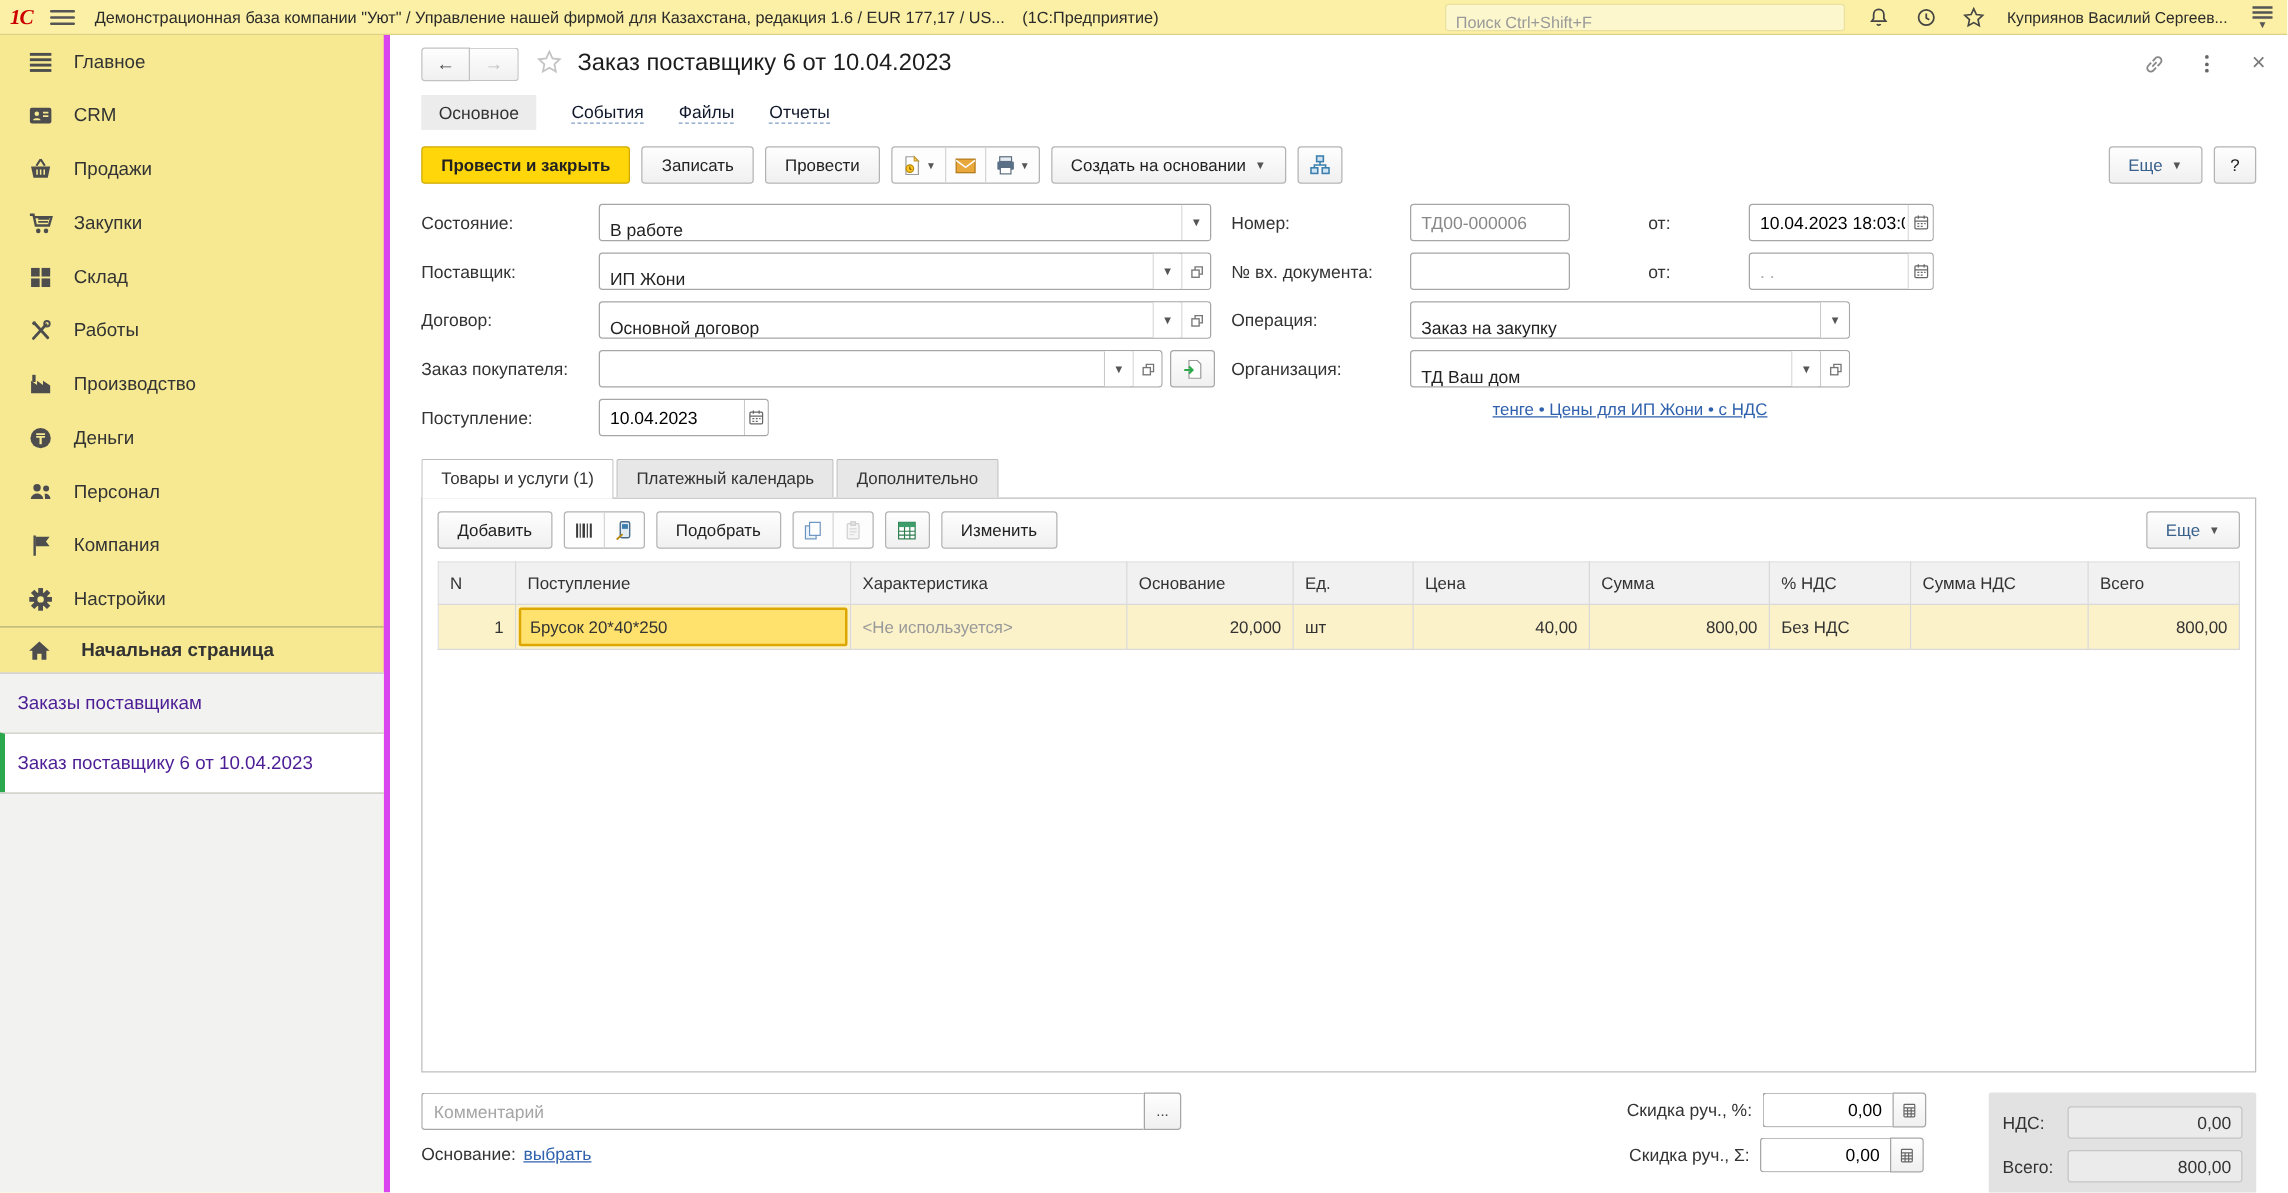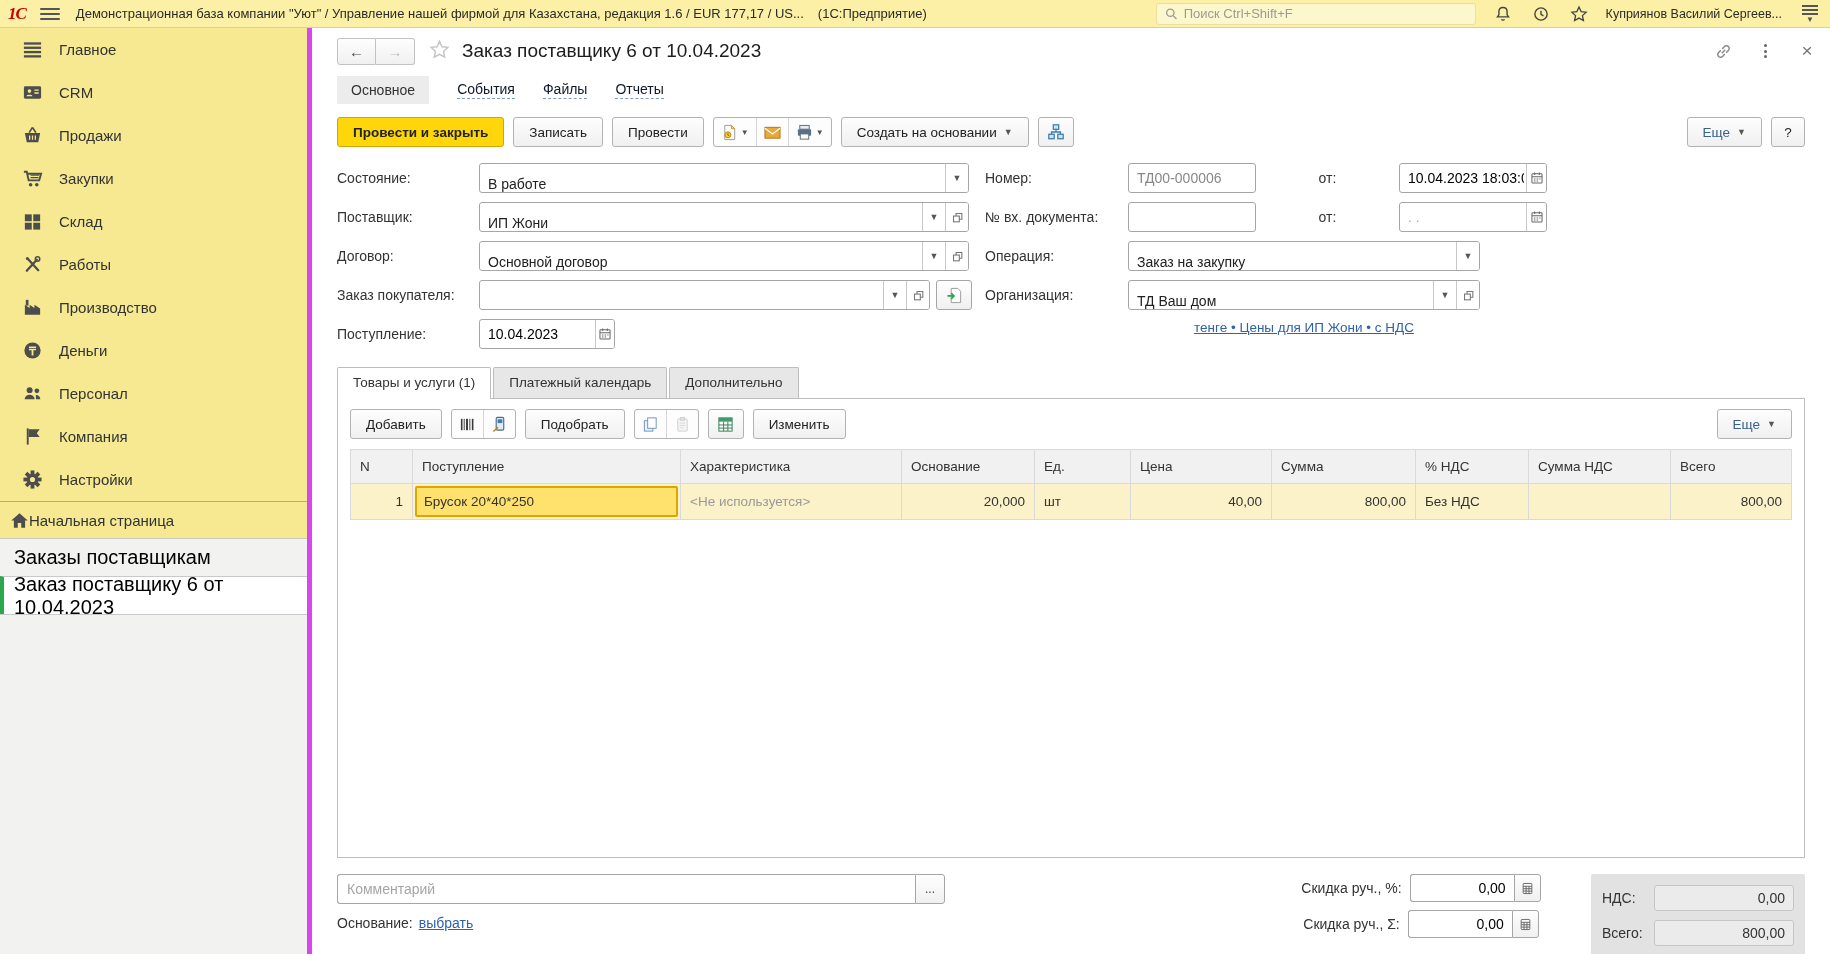--- a/index.html
+++ b/index.html
@@ -8,39 +8,39 @@
   .app { width:1830px; height:954px; display:flex; flex-direction:column; }
 
   
   .topbar { height:28px; background:#fbf0a5; border-bottom:1px solid #ded188; display:flex; align-items:center; padding:0 12px 0 8px; flex:0 0 auto; }
   .logo-1c { color:#cc0000; font-family:"Liberation Serif", serif; font-weight:bold; font-style:italic; font-size:17px; margin-right:14px; letter-spacing:-1px; }
   .burger { width:20px; display:flex; flex-direction:column; gap:3px; margin-right:16px; cursor:pointer; }
   .burger i { display:block; height:2px; background:#555; border-radius:1px; }
   .app-title { font-size:13px; color:#2b2b2b; white-space:nowrap; }
   .app-name { font-size:13px; color:#2b2b2b; margin-left:14px; white-space:nowrap; }
   .topbar-right { margin-left:auto; display:flex; align-items:center; gap:16px; }
-  .search-box { width:320px; height:22px; background:#fdf7cd; border:1px solid #ece0a0; border-radius:3px; display:flex; align-items:center; padding:0 8px; gap:6px; }
+  .search-box { width:320px; height:22px; background:#fdf7cd; border:1px solid #ece0a0; border-radius:3px; display:flex; align-items:center; padding:0 8px; gap:6px;flex-direction:column; }
   .search-box input { border:none; outline:none; background:transparent; font-size:13px; color:#333; width:100%; font-family:"Liberation Sans", sans-serif; }
   .search-box input::placeholder { color:#9a9a9a; }
   .tb-ic { width:22px; height:22px; display:flex; align-items:center; justify-content:center; cursor:pointer; }
   .user-name { font-size:12.5px; color:#2b2b2b; white-space:nowrap; cursor:pointer; }
   .user-burger { display:flex; flex-direction:column; align-items:center; gap:2px; cursor:pointer; margin-left:4px; }
   .user-burger i { display:block; width:16px; height:2px; background:#555; }
   .user-burger .caret { font-size:8px; color:#555; line-height:5px; }
 
   
   .layout { flex:1; display:flex; min-height:0; }
 
   
   .sidebar { width:312px; flex:0 0 312px; background:#f6e992; display:flex; flex-direction:column; border-right:5px solid #d946ef; }
   .side-item { height:43px; display:flex; align-items:center; padding-left:22px; gap:16px; font-size:15px; color:#333; cursor:pointer; }
   .side-item svg { flex:0 0 auto; }
   .side-div { height:1px; background:#b5ae79; flex:0 0 auto; }
-  .home-item { height:36px; display:flex; align-items:center; padding-left:10px; gap:0; font-size:15px; color:#333; cursor:pointer; }
-  .win-item { height:38px; display:flex; align-items:center; padding-left:14px; font-size:20px; color:#000000; background:#f2f2f0; border-top:1px solid #c9c9c9; cursor:pointer; }
+  .home-item { height:36px; display:flex; align-items:center; padding-left:22px; gap:24px; font-size:15px; color:#333; cursor:pointer;font-weight:bold; }
+  .win-item { height:48px; display:flex; align-items:center; padding-left:14px; font-size:15px; color:#4c1d95; background:#f2f2f0; border-top:1px solid #c9c9c9; cursor:pointer; }
   .win-item.active { background:#fff; border-left:4px solid #2ba84d; padding-left:10px; }
   .side-rest { flex:1; background:#f2f2f0; border-top:1px solid #c9c9c9; }
 
   
   .main { flex:1; background:#fff; display:flex; flex-direction:column; min-width:0; }
 
   .doc-head { height:46px; display:flex; align-items:center; padding-left:25px; position:relative; flex:0 0 auto; }
   .navbtns { display:flex; }
   .navbtn { width:39px; height:27px; background:linear-gradient(#fefefe,#f0f0f0); border:1px solid #c2c2c2; display:flex; align-items:center; justify-content:center; font-size:15px; cursor:pointer; }
   .navbtn.back { border-radius:3px 0 0 3px; color:#444; }

